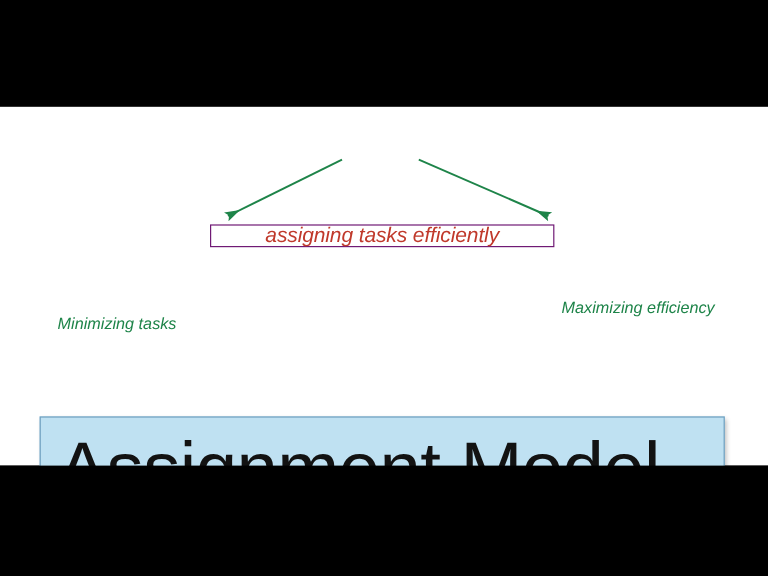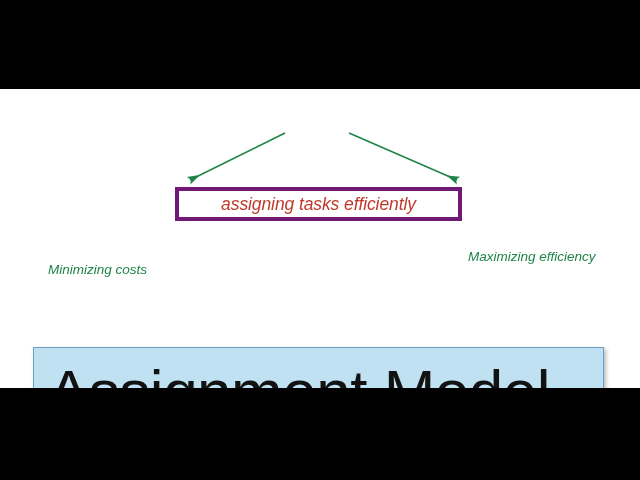--- a/index.html
+++ b/index.html
@@ -32,23 +32,23 @@
   }
   #bar-top   { top: 0;     height: 89px; }
   #bar-bottom{ top: 388px; height: 92px; }
 
   
   #concept-box {
     position: absolute;
     left: 175px;
     top: 98px;
     width: 287px;
-    height: 34px;
+    height: 19px;
     box-sizing: border-box;
-    border: 4px solid #701a75;
+    border: 1px solid #701a75;
     background: #ffffff;
     display: flex;
     align-items: center;
     justify-content: center;
   }
   #concept-text {
     font-style: italic;
     font-size: 17.5px;
     color: #c0392b;
     white-space: nowrap;
@@ -119,21 +119,21 @@
         </marker>
       </defs>
       <line x1="285" y1="44" x2="190" y2="91" stroke="#1e8449" stroke-width="1.6" marker-end="url(#head-left)"></line>
       <line x1="349" y1="44" x2="457" y2="91" stroke="#1e8449" stroke-width="1.6" marker-end="url(#head-right)"></line>
     </svg>
 
     <div id="concept-box">
       <span id="concept-text">assigning tasks efficiently</span>
     </div>
 
-    <div class="branch-label" id="label-left">Minimizing costs</div>
+    <div class="branch-label" id="label-left">Minimizing tasks</div>
 
     <div class="branch-label" id="label-right">Maximizing efficiency</div>
 
     <div id="title-box">
       <span id="title-text">Assignment Model</span>
     </div>
 
   </div>
 
   <div class="letterbox" id="bar-bottom"></div>

